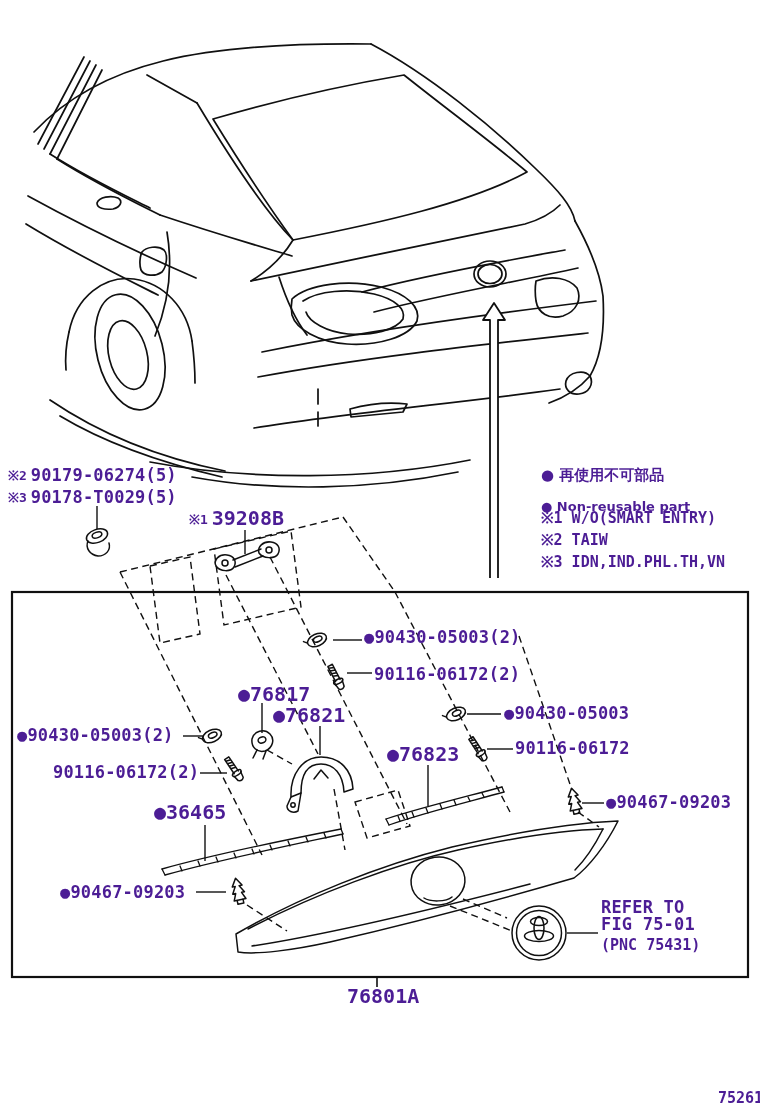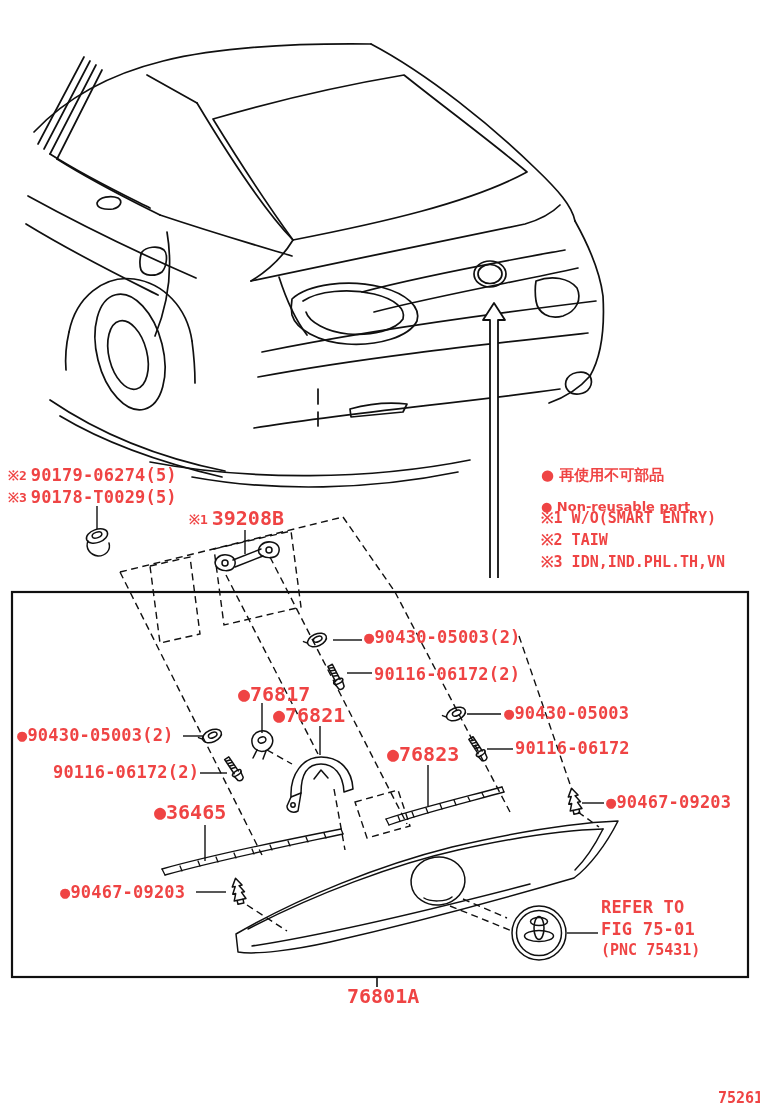--- a/index.html
+++ b/index.html
@@ -1,19 +1,19 @@
 <!DOCTYPE html>
 <html><head>
 <meta charset="utf-8">
 <style>
   html,body{margin:0;padding:0;background:#ffffff;}
   .stage{position:relative;width:760px;height:1112px;background:#fff;overflow:hidden;
          font-family:"DejaVu Sans Mono","Liberation Mono",monospace;color:#101010;}
   .stage svg{position:absolute;left:0;top:0;}
-  .lbl{position:absolute;font-weight:bold;white-space:nowrap;line-height:1;color:#ef4444;}
+  .lbl{position:absolute;font-weight:bold;white-space:nowrap;line-height:1;color:#4c1d95;}
   .s17{font-size:17px;letter-spacing:.2px;}
   .s20{font-size:20px;}
   .s15{font-size:15px;}
   .s13{font-size:13px;margin-top:10px;}
   .pfx{font-size:13px;font-weight:bold;margin-right:4px;position:relative;top:-1px;}
   .sans{font-family:"DejaVu Sans","Liberation Sans",sans-serif;}
   .refline{line-height:22px;}
 </style>
 </head>
 <body>
@@ -239,20 +239,20 @@
   <div class="lbl s20" style="left:387px;top:744px;">●76823</div>
   <div class="lbl s17" style="left:504px;top:705px;">●90430-05003</div>
   <div class="lbl s17" style="left:515px;top:740px;">90116-06172</div>
   <div class="lbl s17" style="left:606px;top:794px;">●90467-09203</div>
   <div class="lbl s17" style="left:17px;top:727px;">●90430-05003(2)</div>
   <div class="lbl s17" style="left:53px;top:764px;">90116-06172(2)</div>
   <div class="lbl s20" style="left:154px;top:802px;">●36465</div>
   <div class="lbl s17" style="left:60px;top:884px;">●90467-09203</div>
 
   <div class="lbl" style="left:601px;top:899px;">
-    <div class="s17" style="margin-bottom:5px;">REFER TO</div>
+    <div class="s17" style="">REFER TO</div>
     <div class="s17" style="margin-bottom:5px;">FIG 75-01</div>
     <div class="s15">(PNC 75431)</div>
   </div>
 
   <div class="lbl s20" style="left:347px;top:986px;">76801A</div>
   <div class="lbl s15" style="left:718px;top:1091px;">752612B</div>
 </div>
 
 </body></html>

